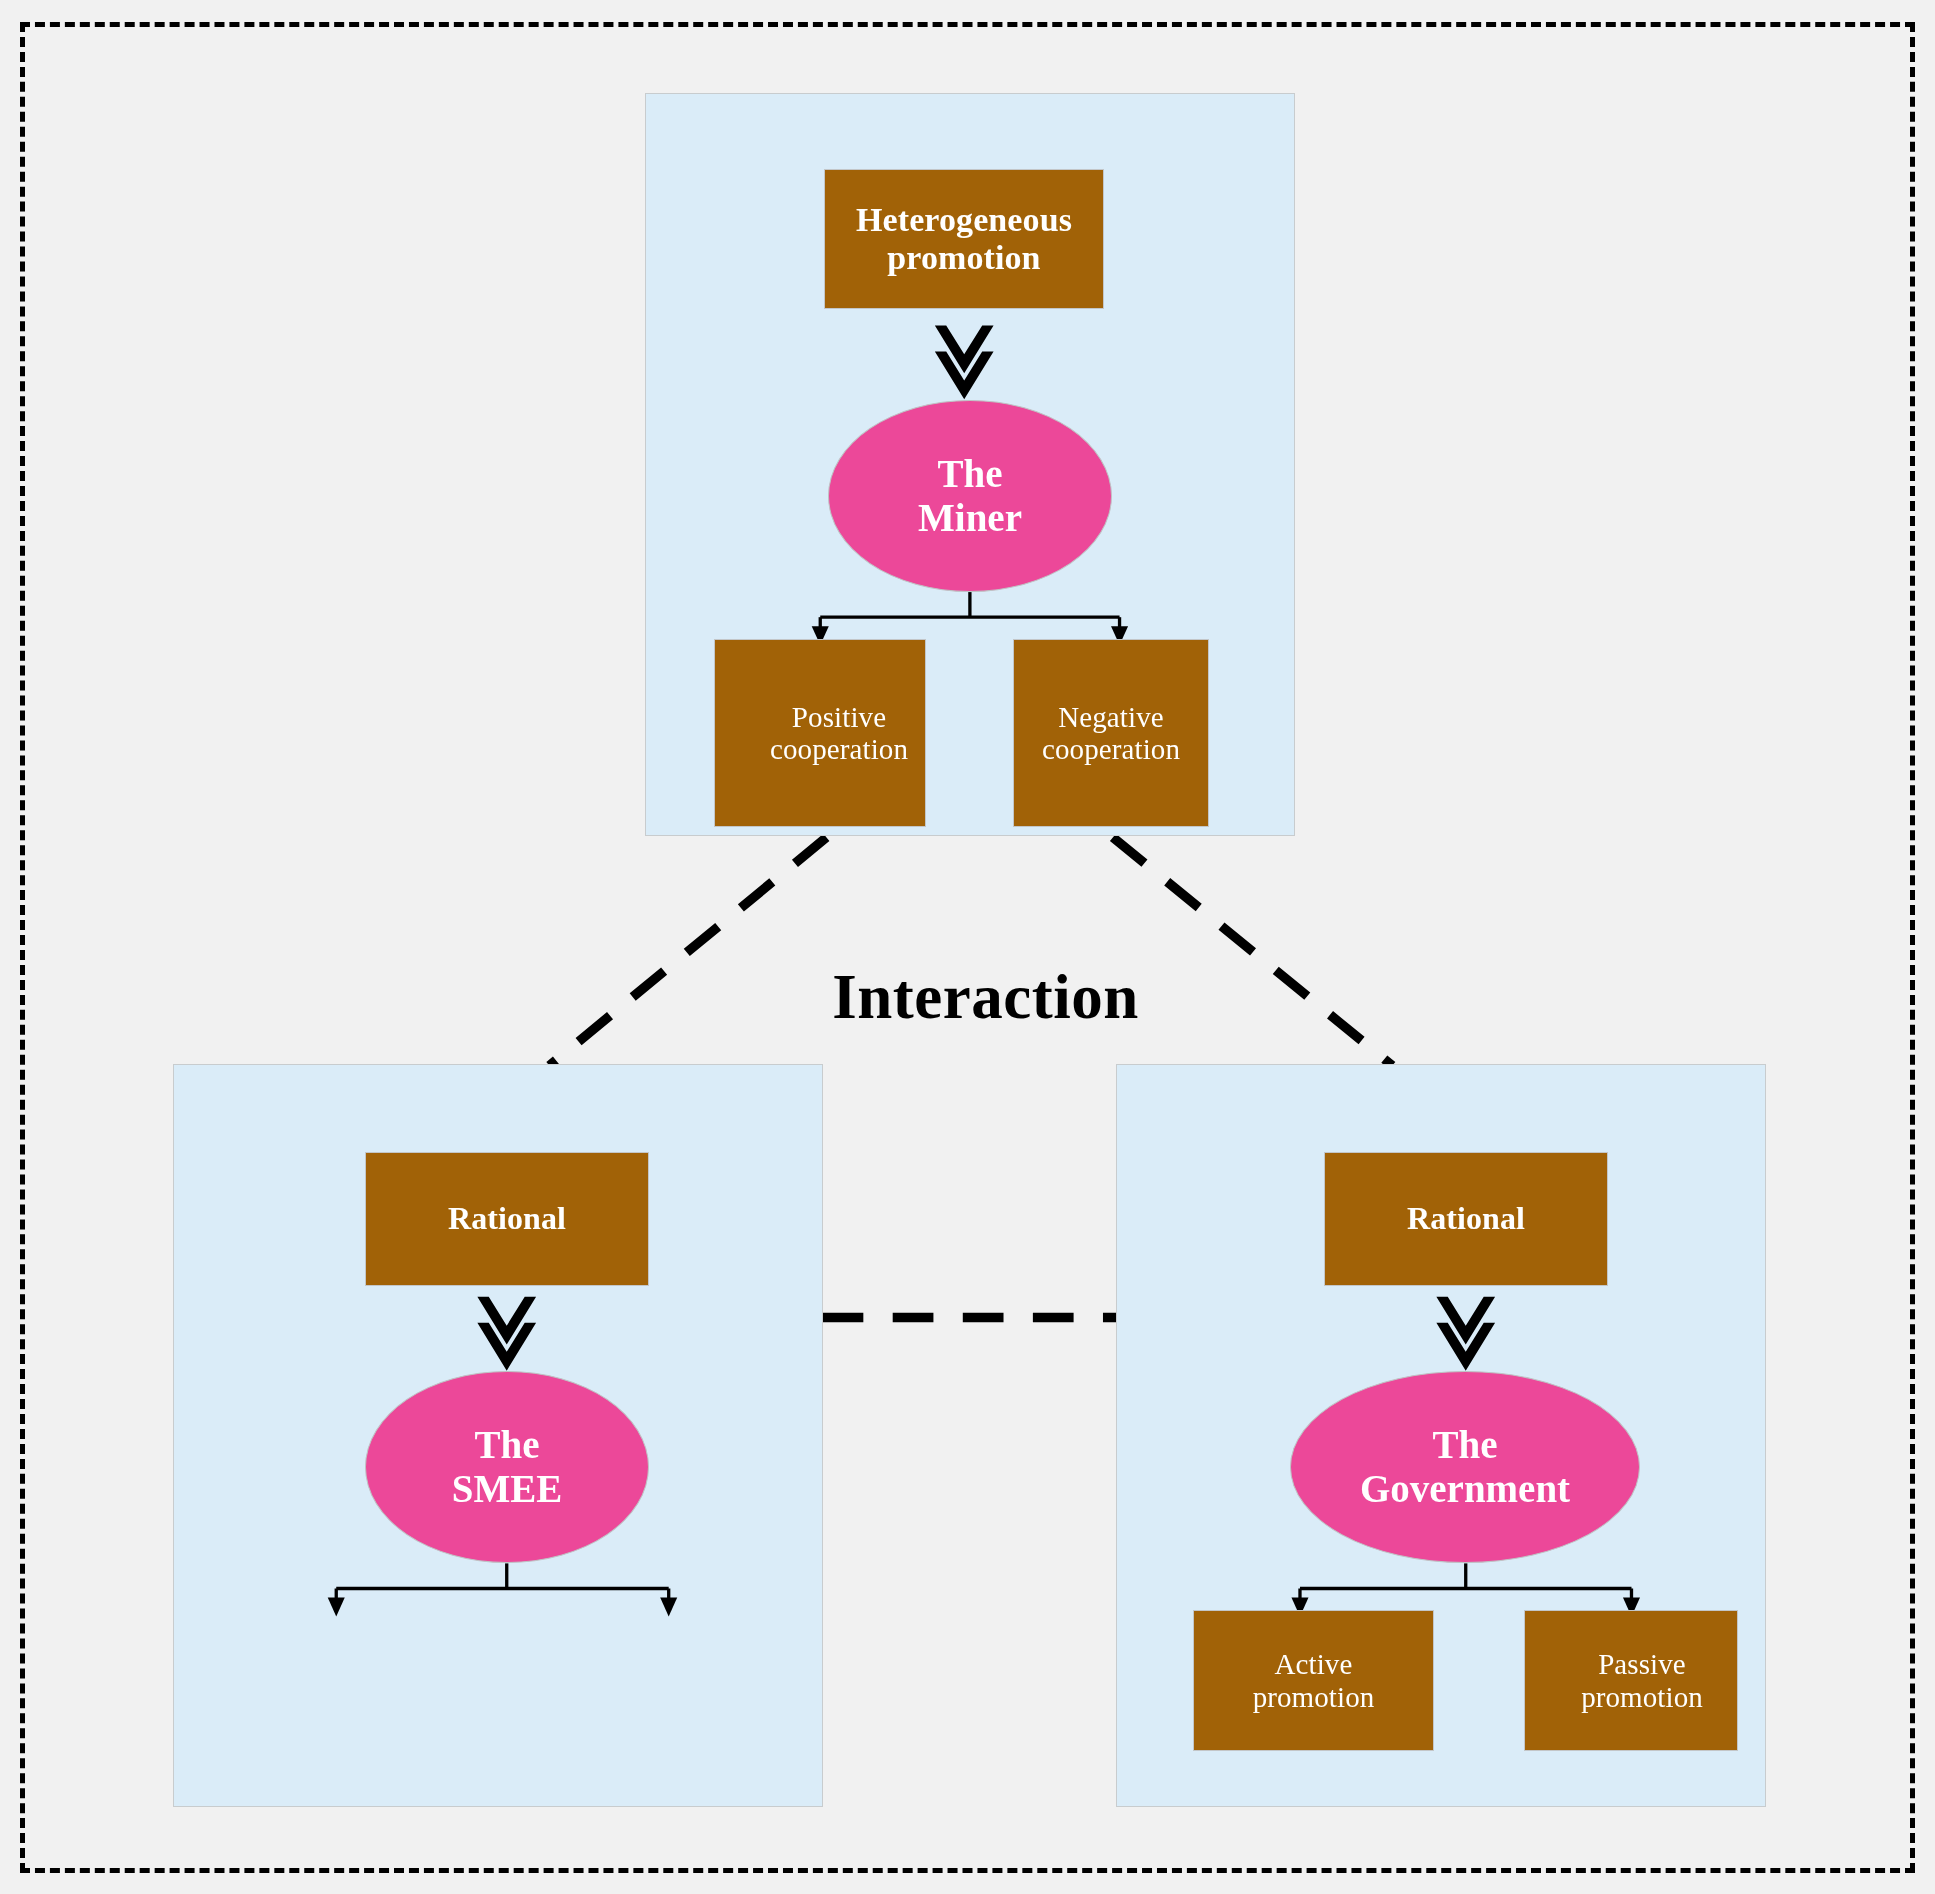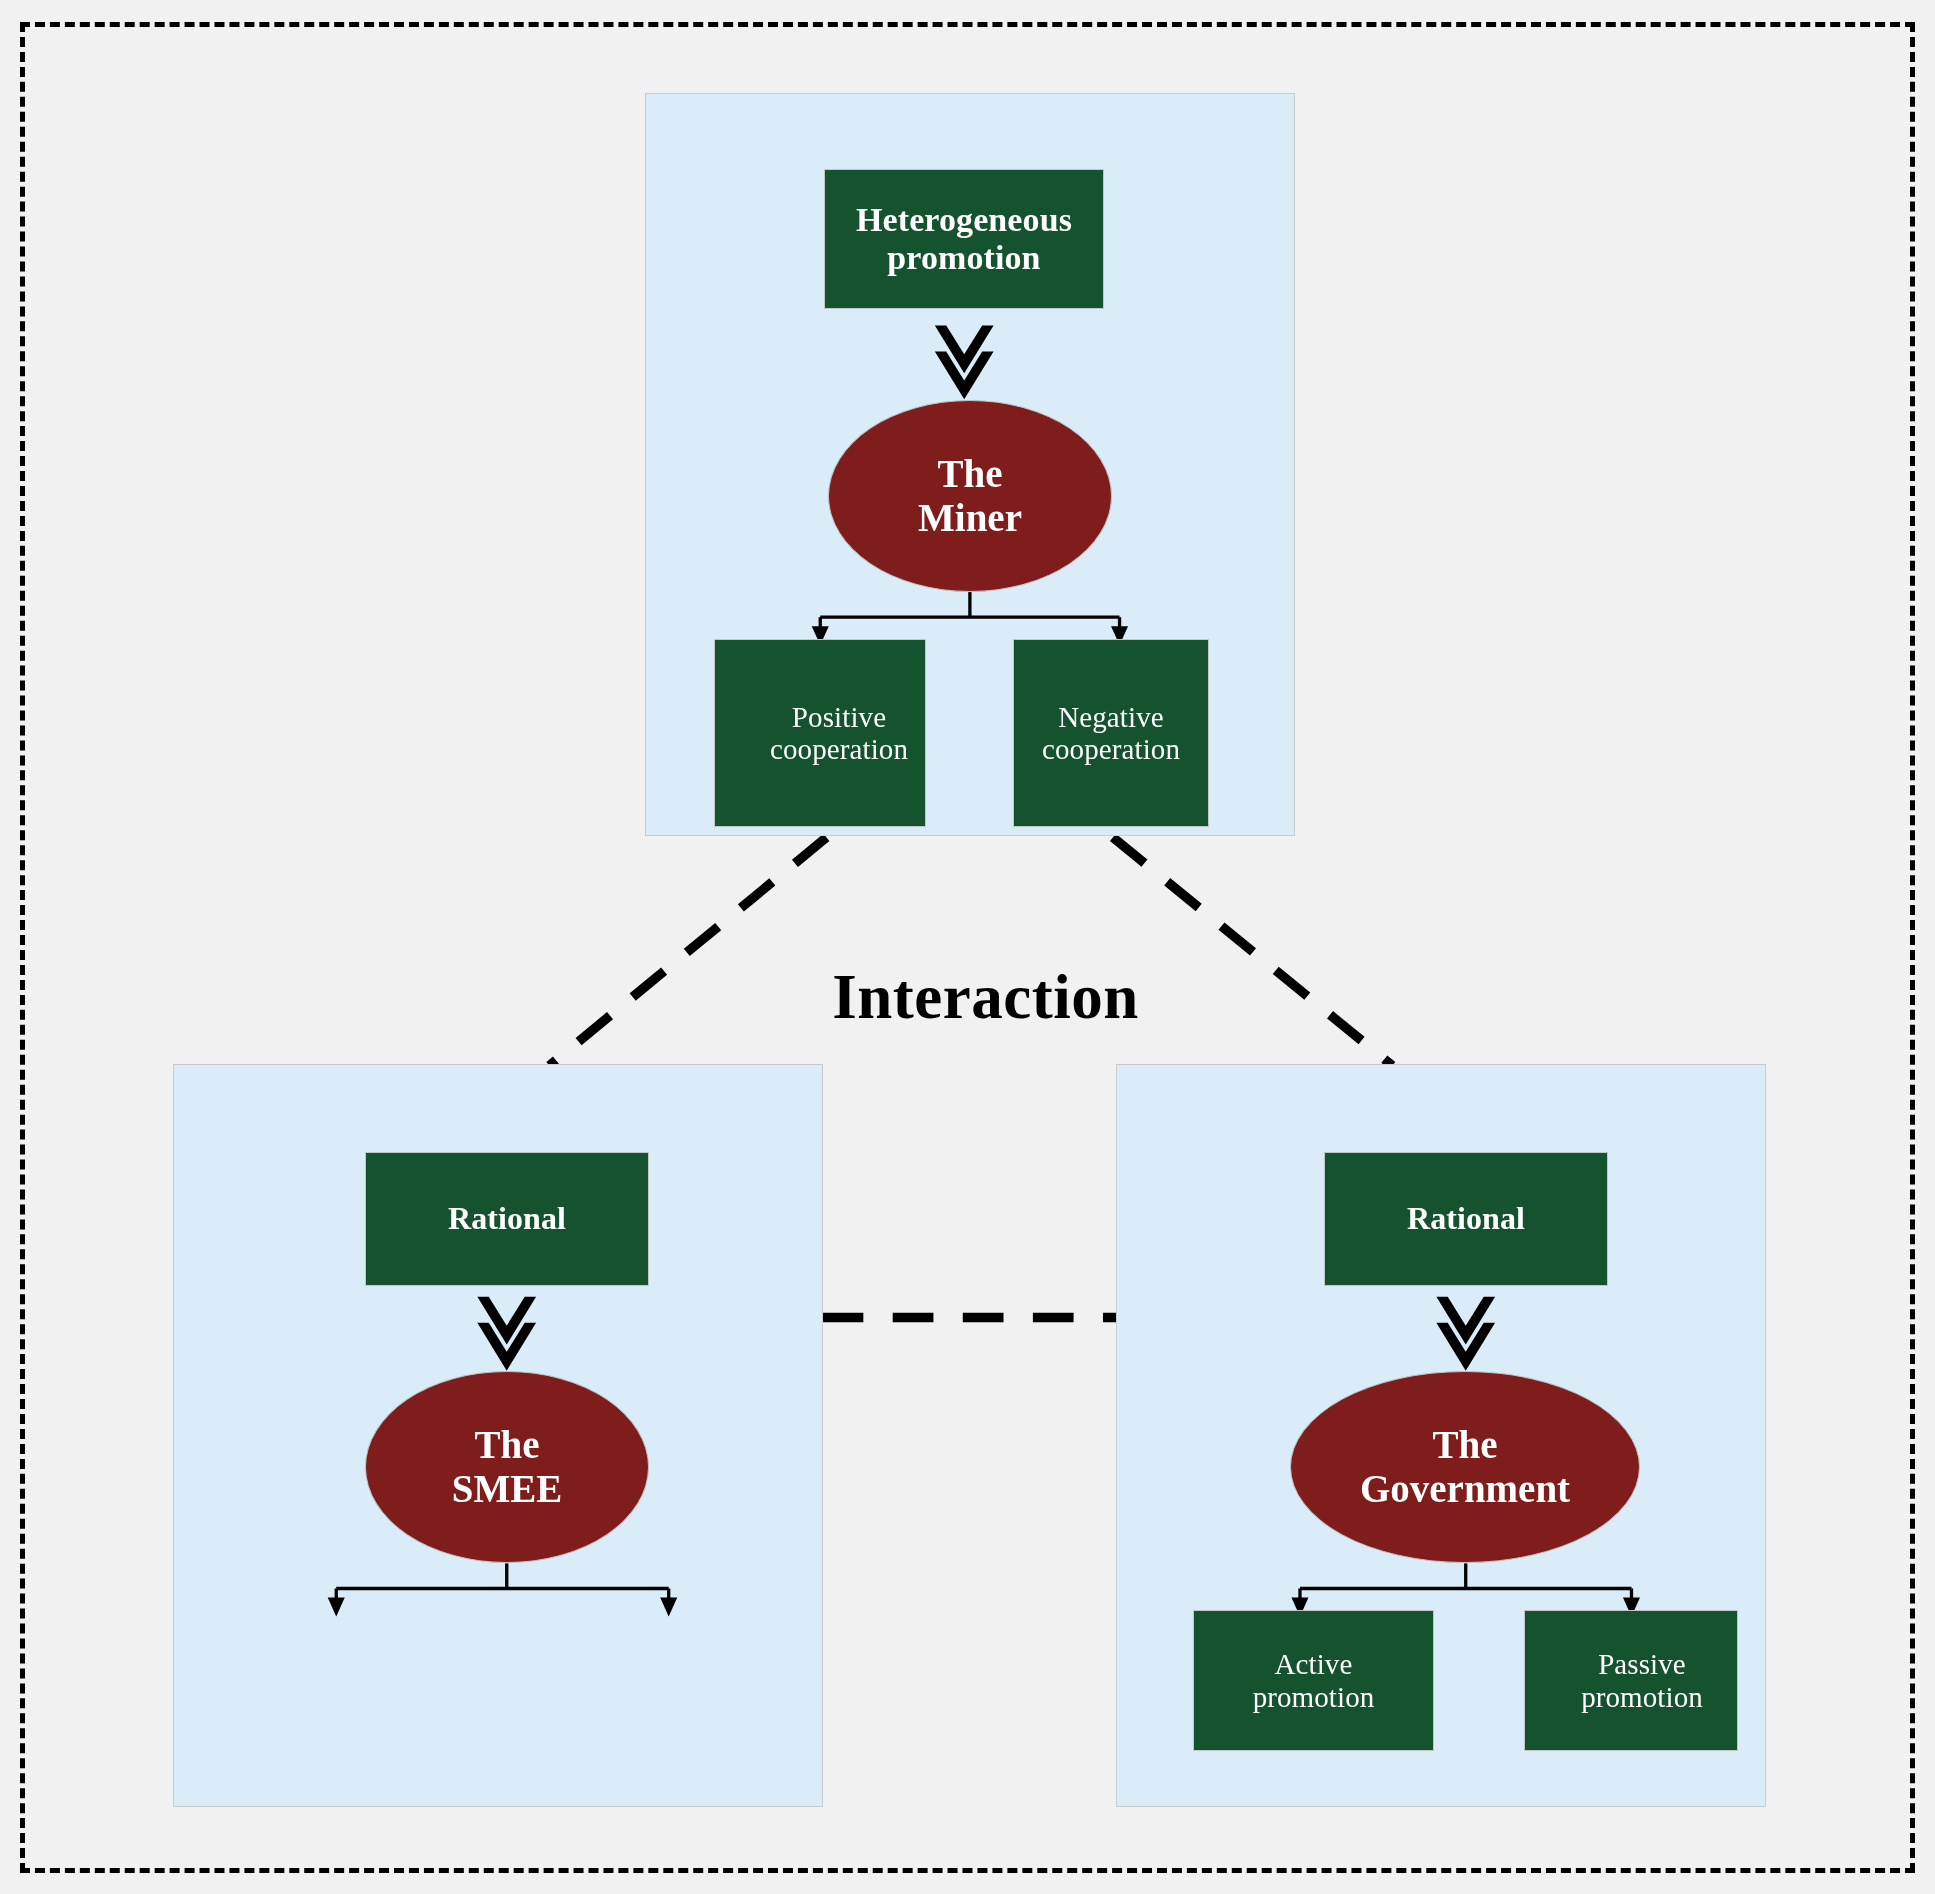--- a/index.html
+++ b/index.html
@@ -26,37 +26,37 @@
     border:1.9px solid #c8ccce;
     box-sizing:border-box;
   }
   #panel-miner{left:645px;top:93px;width:650px;height:743px;}
   #panel-smee{left:173px;top:1064px;width:650px;height:743px;}
   #panel-government{left:1116px;top:1064px;width:650px;height:743px;}
 
   
   .bluebox{
     position:absolute;
-    background:#14532d;
+    background:#a16207;
     border:1.9px solid #c3c6c8;
     box-sizing:border-box;
     color:#ffffff;
     display:flex;
     align-items:center;
     justify-content:center;
     text-align:center;
     line-height:1.12;
     letter-spacing:0.1px;
   }
   .bluebox.bold{font-weight:bold;}
 
   
   .ellipse{
     position:absolute;
-    background:#7f1d1d;
+    background:#ec4899;
     border:1.9px solid #bfc3c5;
     border-radius:50%;
     box-sizing:border-box;
     color:#ffffff;
     font-weight:bold;
     display:flex;
     align-items:center;
     justify-content:center;
     text-align:center;
     line-height:1.14;

